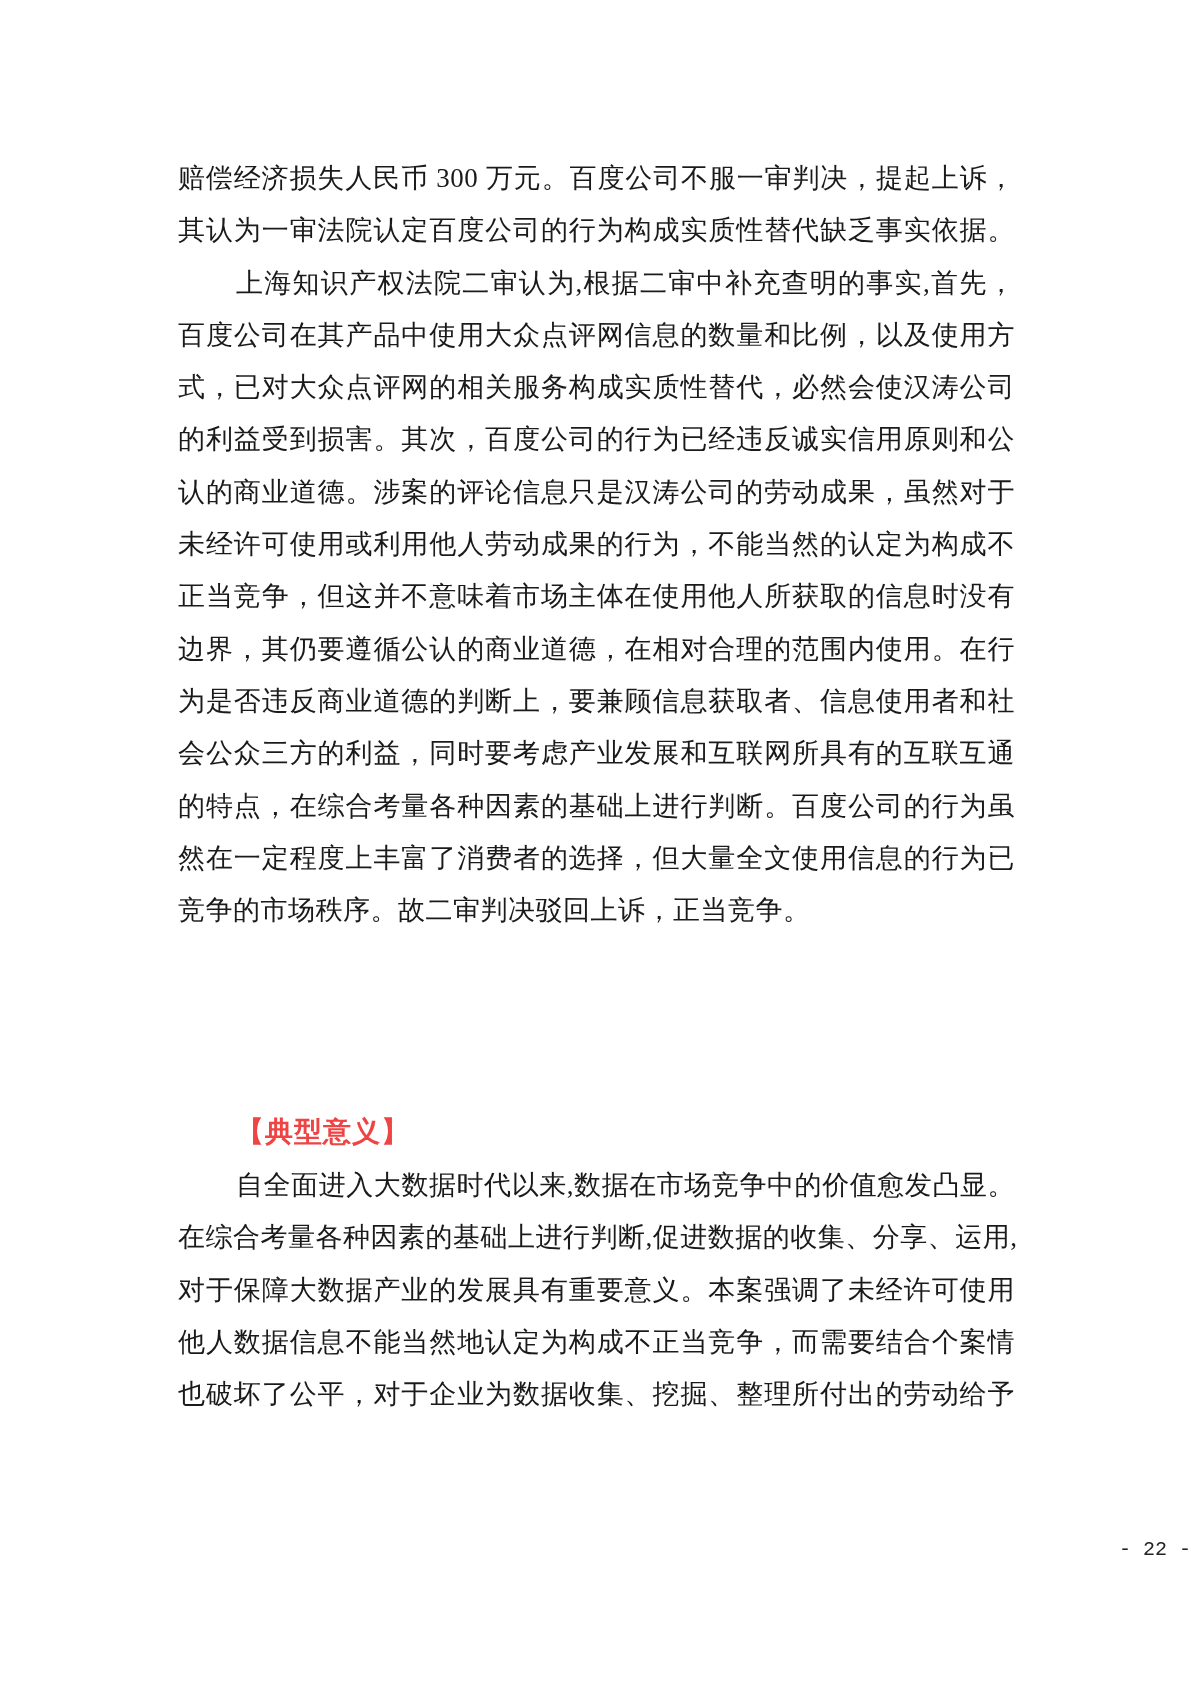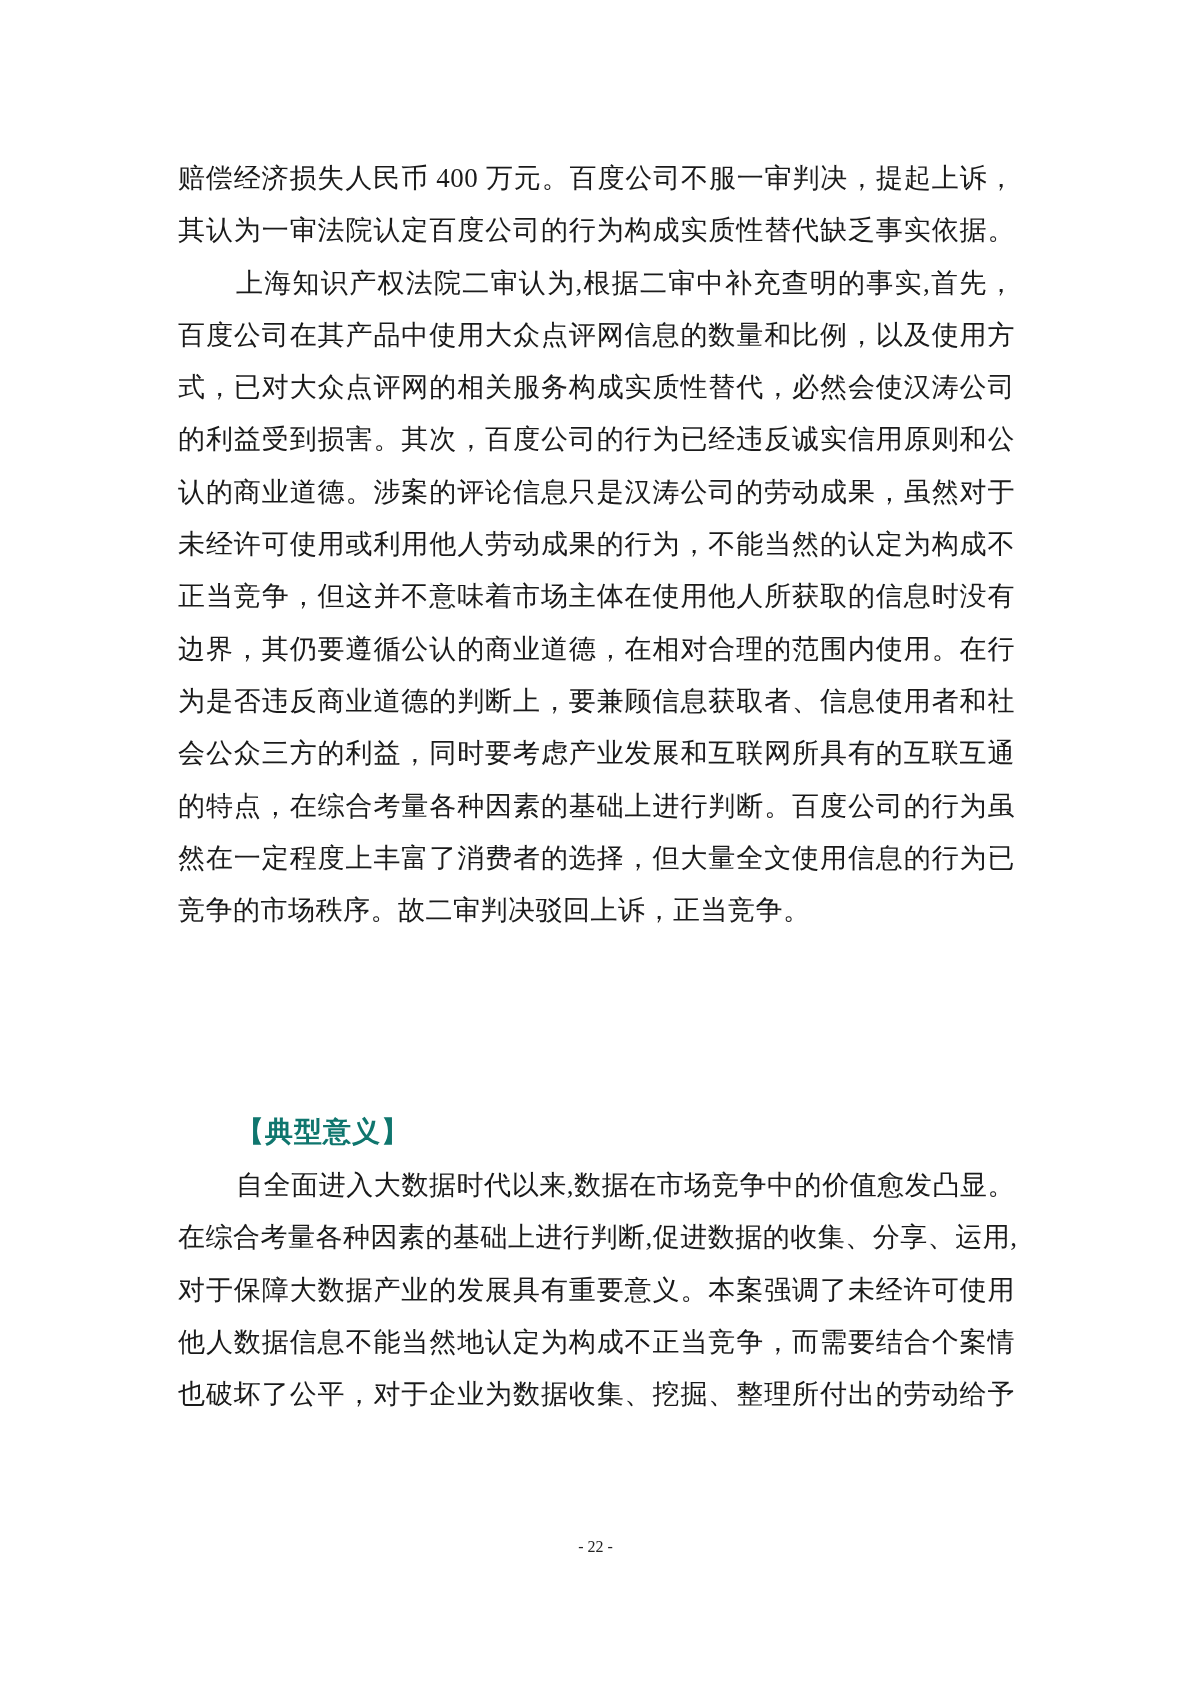--- a/index.html
+++ b/index.html
@@ -42,41 +42,41 @@
   .section-heading {
     position: absolute;
     left: 178px;
     top: 1106px;
     width: 837px;
     padding-left: 58px;
     box-sizing: border-box;
     font-size: 28px;
     line-height: 52.3px;
     font-weight: bold;
-    color: #0f766e;
+    color: #ef4444;
     letter-spacing: 1px;
   }
   .page-number {
     position: absolute;
     left: 0;
     top: 1538px;
     width: 1191px;
-    text-align: center;
-    font-family: Liberation Serif, serif;
-    font-size: 16px;
+    text-align: right;
+    font-family: Liberation Mono, monospace;
+    font-size: 20px;
     color: #222222;
   }
 </style>
 </head>
 <body>
 
 <div class="page">
 
   <div class="textblock" id="block-top">
-    <div class="ln">赔偿经济损失人民币 400 万元。百度公司不服一审判决，提起上诉，</div>
+    <div class="ln">赔偿经济损失人民币 300 万元。百度公司不服一审判决，提起上诉，</div>
     <div class="ln">其认为一审法院认定百度公司的行为构成实质性替代缺乏事实依据。</div>
     <div class="ln ln-indent">上海知识产权法院二审认为,根据二审中补充查明的事实,首先，</div>
     <div class="ln">百度公司在其产品中使用大众点评网信息的数量和比例，以及使用方</div>
     <div class="ln">式，已对大众点评网的相关服务构成实质性替代，必然会使汉涛公司</div>
     <div class="ln">的利益受到损害。其次，百度公司的行为已经违反诚实信用原则和公</div>
     <div class="ln">认的商业道德。涉案的评论信息只是汉涛公司的劳动成果，虽然对于</div>
     <div class="ln">未经许可使用或利用他人劳动成果的行为，不能当然的认定为构成不</div>
     <div class="ln">正当竞争，但这并不意味着市场主体在使用他人所获取的信息时没有</div>
     <div class="ln">边界，其仍要遵循公认的商业道德，在相对合理的范围内使用。在行</div>
     <div class="ln">为是否违反商业道德的判断上，要兼顾信息获取者、信息使用者和社</div>

